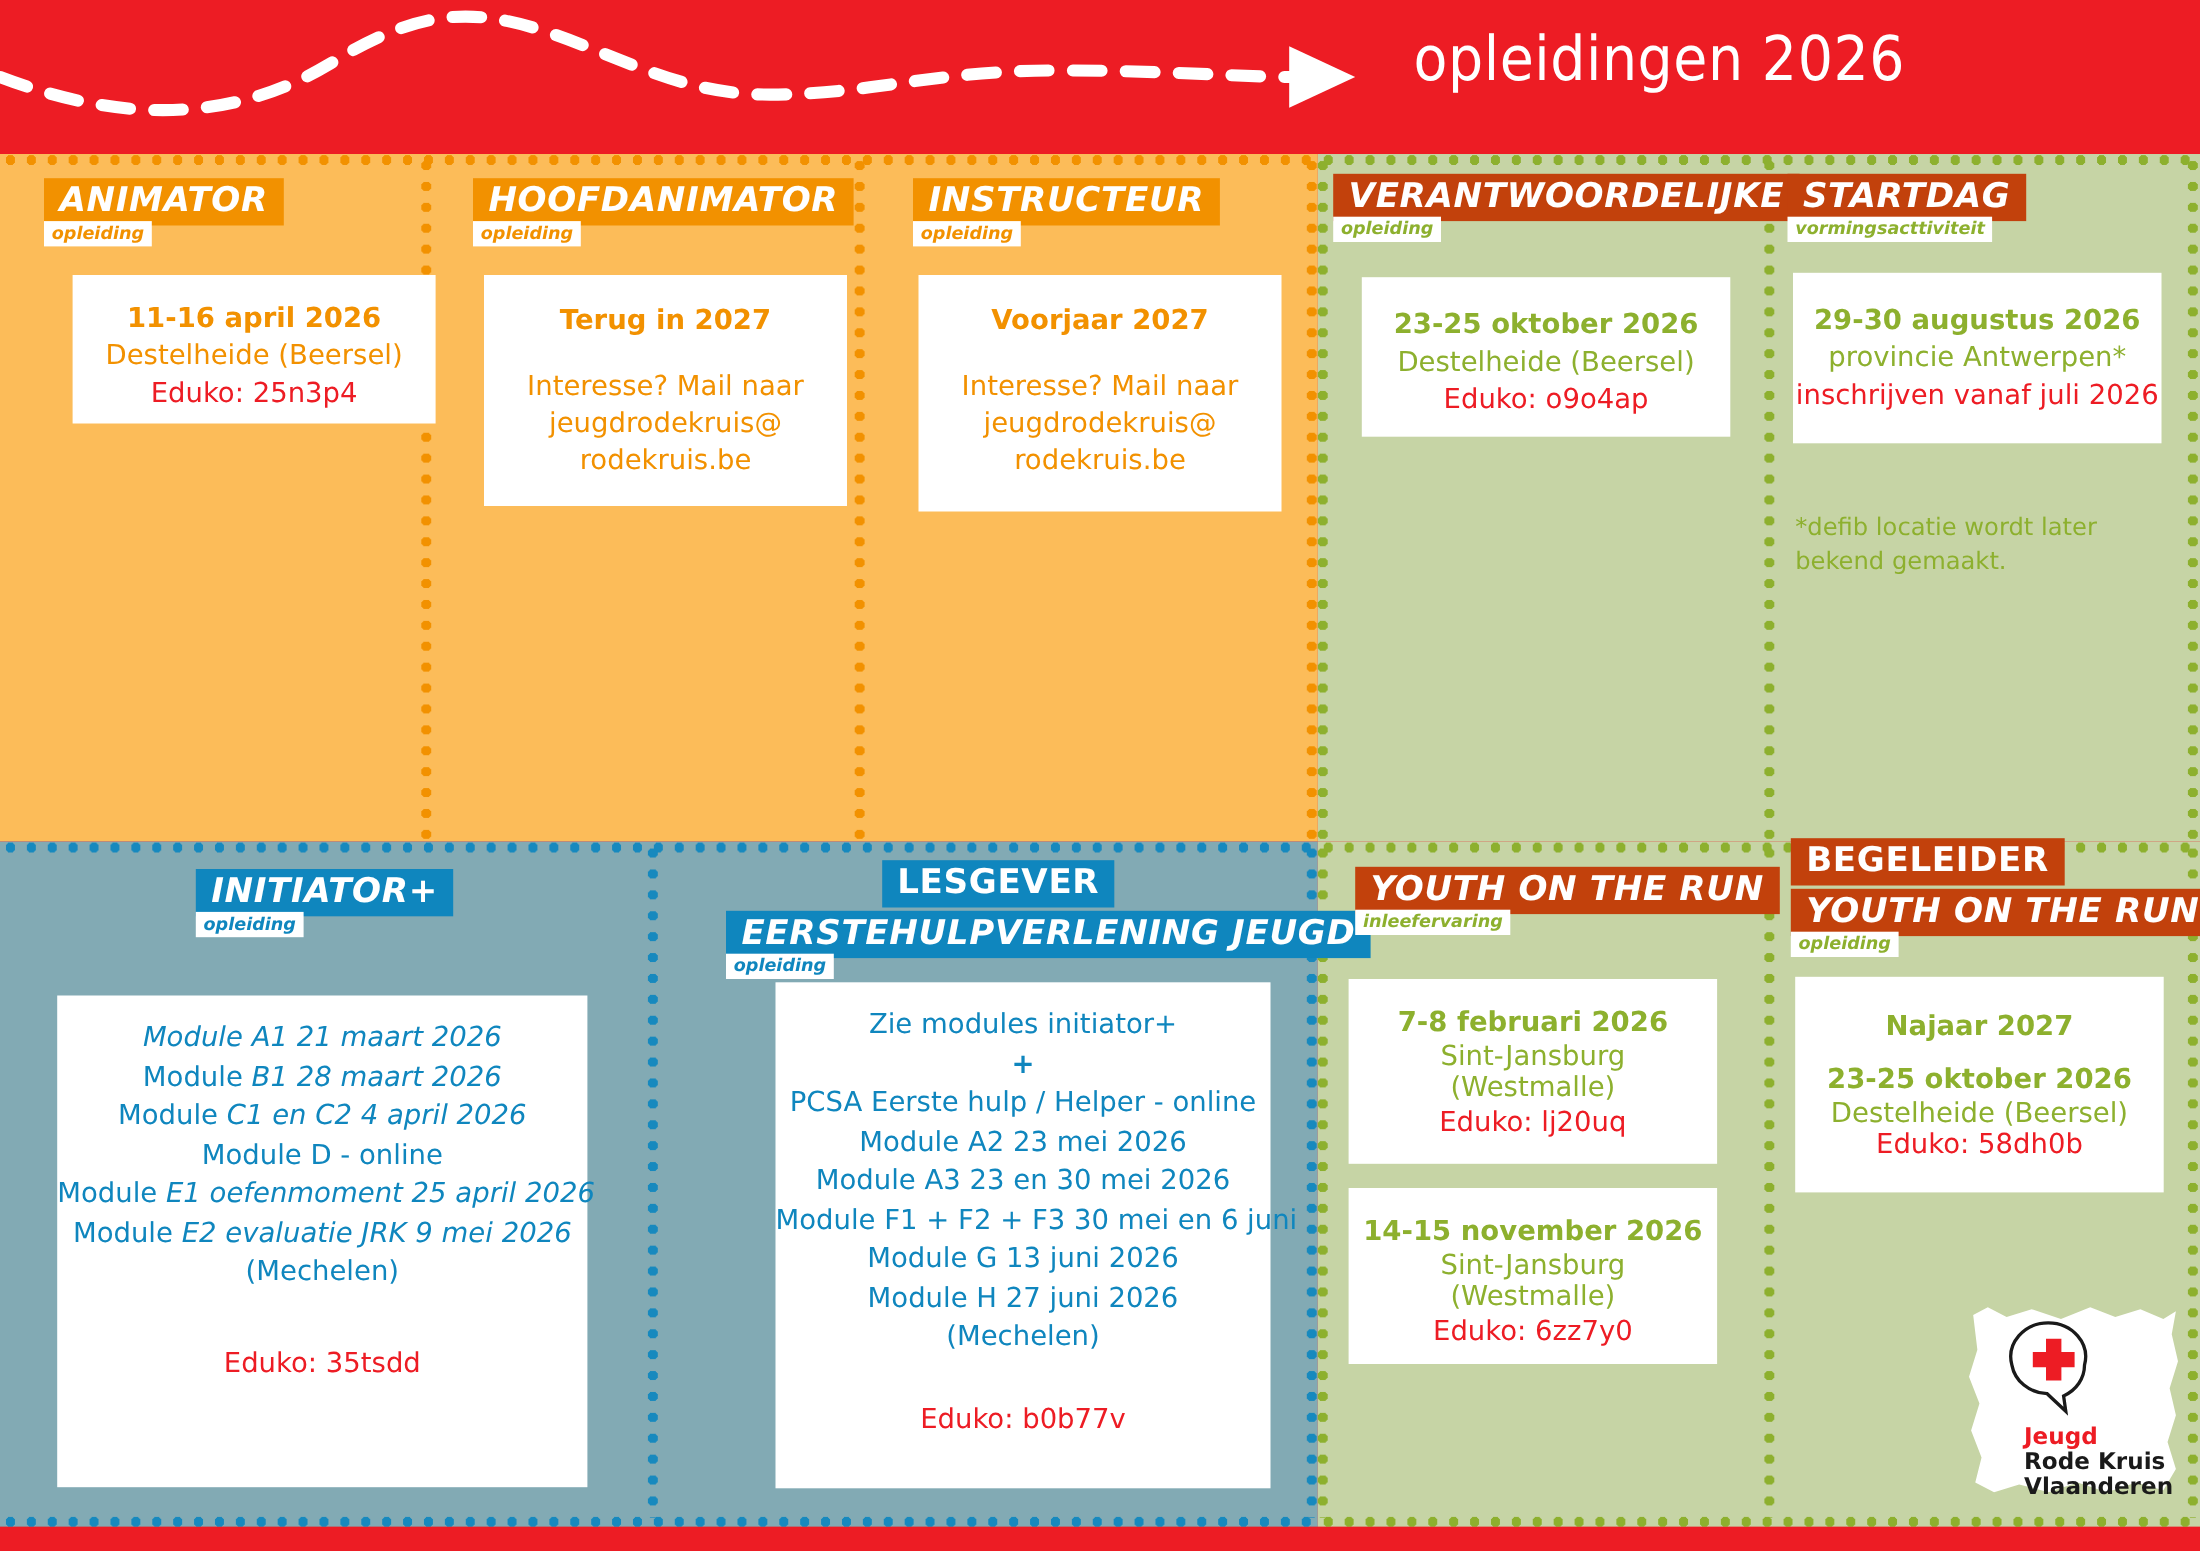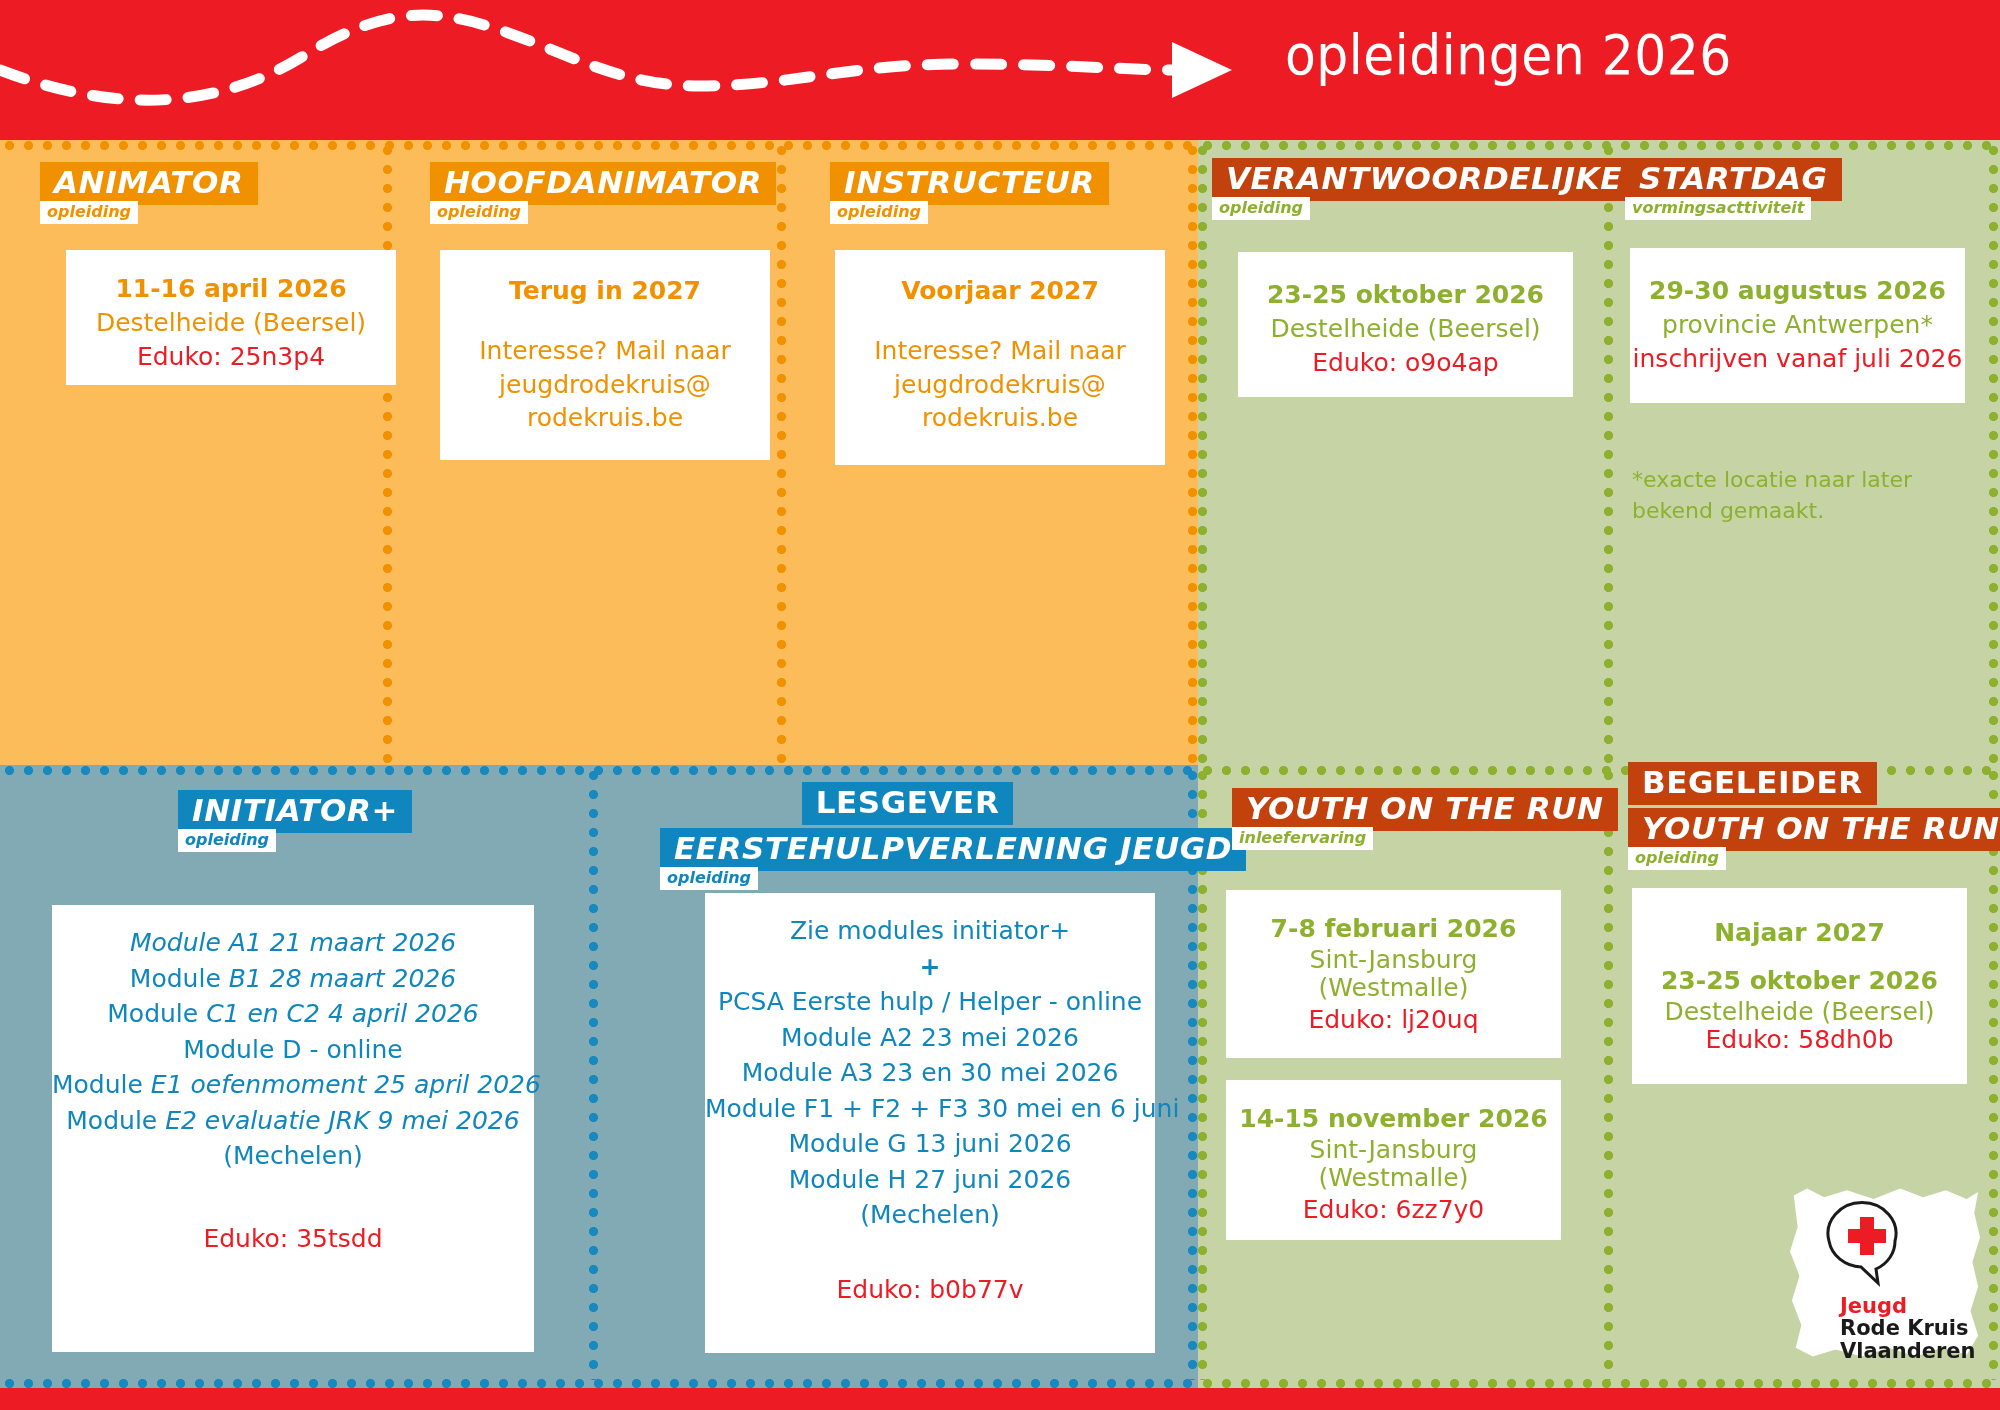--- a/index.html
+++ b/index.html
@@ -174,21 +174,21 @@
     <div class="badge-row">
         <span class="sub sub-green">vormingsacttiviteit</span>
       </div>
   </div>
   <div class="card" style="left:1630px;top:248px;width:335px;height:155px;padding-top:26px;">
     <div class="c-date g-txt">29-30 augustus 2026</div>
     <div class="c-line g-txt">provincie Antwerpen*</div>
     <div class="c-eduko">inschrijven vanaf juli 2026</div>
   </div>
   <div class="note" style="left:1632px;top:465px;width:300px;">
-    <div>*exacte locatie naar later</div>
+    <div>*defib locatie wordt later</div>
     <div>bekend gemaakt.</div>
   </div>
 
   <div class="badge-wrap" style="left:178px;top:790px;width:205px;">
     <div class="badge-row">
         <span class="badge badge-blue">INITIATOR+</span>
       </div>
     <div class="badge-row">
         <span class="sub sub-blue">opleiding</span>
       </div>

